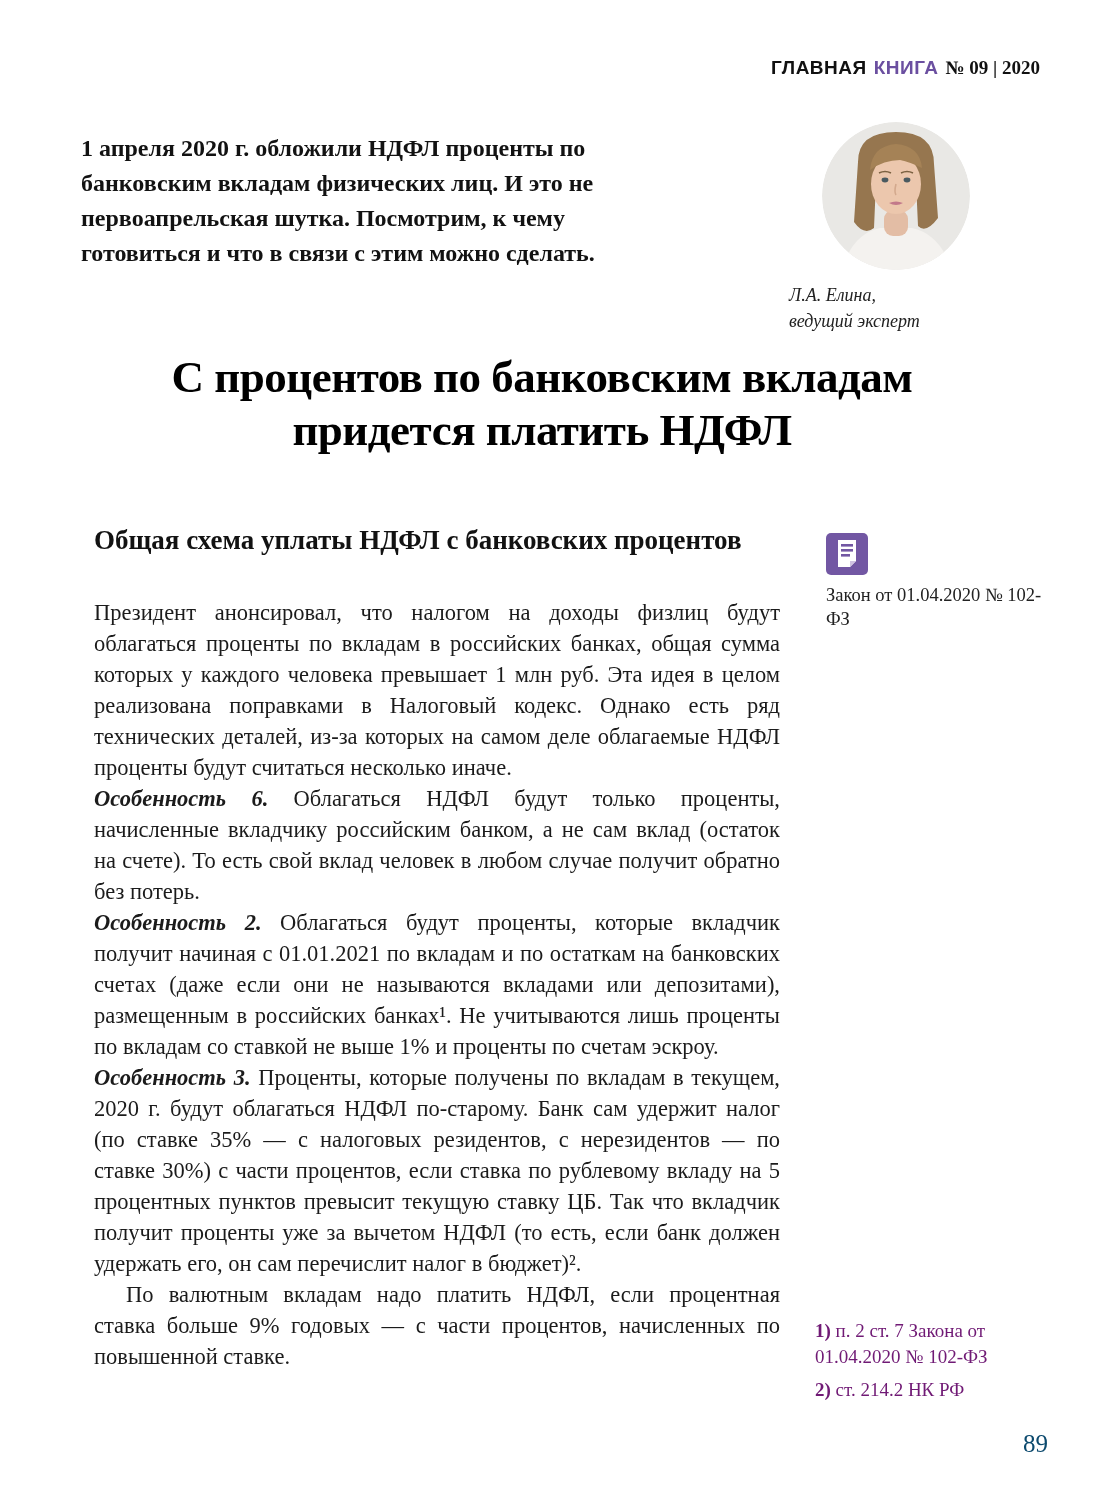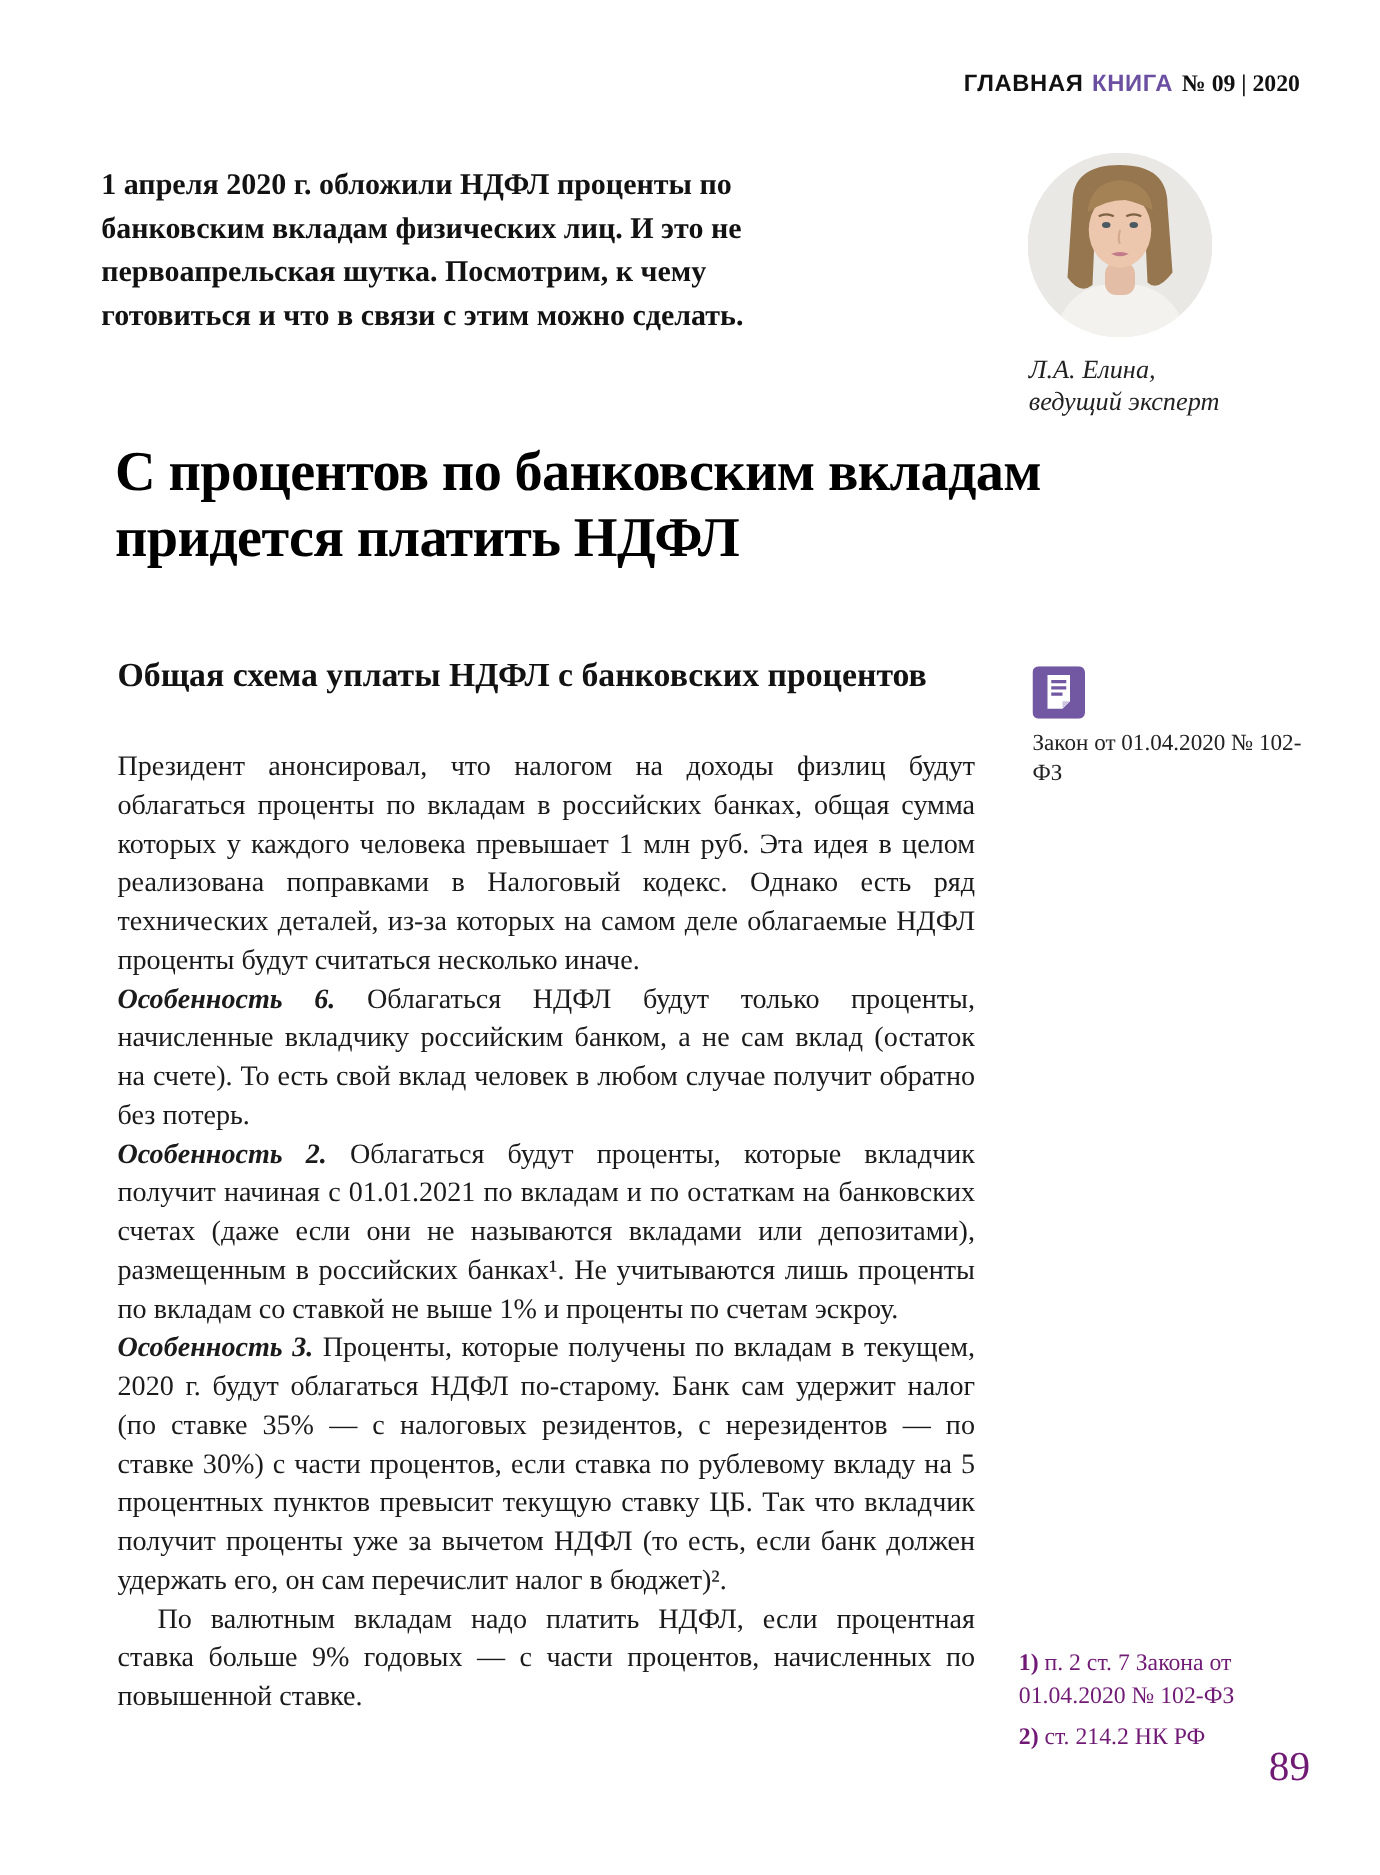--- a/index.html
+++ b/index.html
@@ -63,40 +63,41 @@
     position: absolute;
     left: 822px;
     top: 122px;
     width: 148px;
     height: 148px;
     border-radius: 50%;
     overflow: hidden;
   }
   .author-caption {
     position: absolute;
-    left: 823px;
+    left: 789px;
     top: 282px;
     width: 240px;
     font-style: italic;
-    font-size: 21px;
+    font-size: 18px;
     line-height: 26px;
     color: #222222;
   }
 
   
   .article-title {
     position: absolute;
     left: 92px;
     top: 351px;
     width: 900px;
     font-weight: bold;
     font-size: 45px;
     line-height: 53px;
     letter-spacing: -0.5px;
     color: #000000;
+    text-align: center;
   }
 
   
   .section-heading {
     position: absolute;
     left: 94px;
     top: 523px;
     width: 650px;
     font-weight: bold;
     font-size: 27px;
@@ -144,23 +145,23 @@
     line-height: 26px;
     color: #701a75;
   }
   .footnote { margin-bottom: 7px; }
   .footnote-num { font-weight: bold; }
 
   
   .page-number {
     position: absolute;
     right: 56px;
-    top: 1396px;
-    font-size: 33px;
-    color: #701a75;
+    top: 1430px;
+    font-size: 25px;
+    color: #0c4a6e;
   }
 </style>
 </head>
 <body>
 
 <div class="page">
 
   <div class="header">
     <span class="brand-black">ГЛАВНАЯ</span>
     <span class="brand-purple">КНИГА</span>

